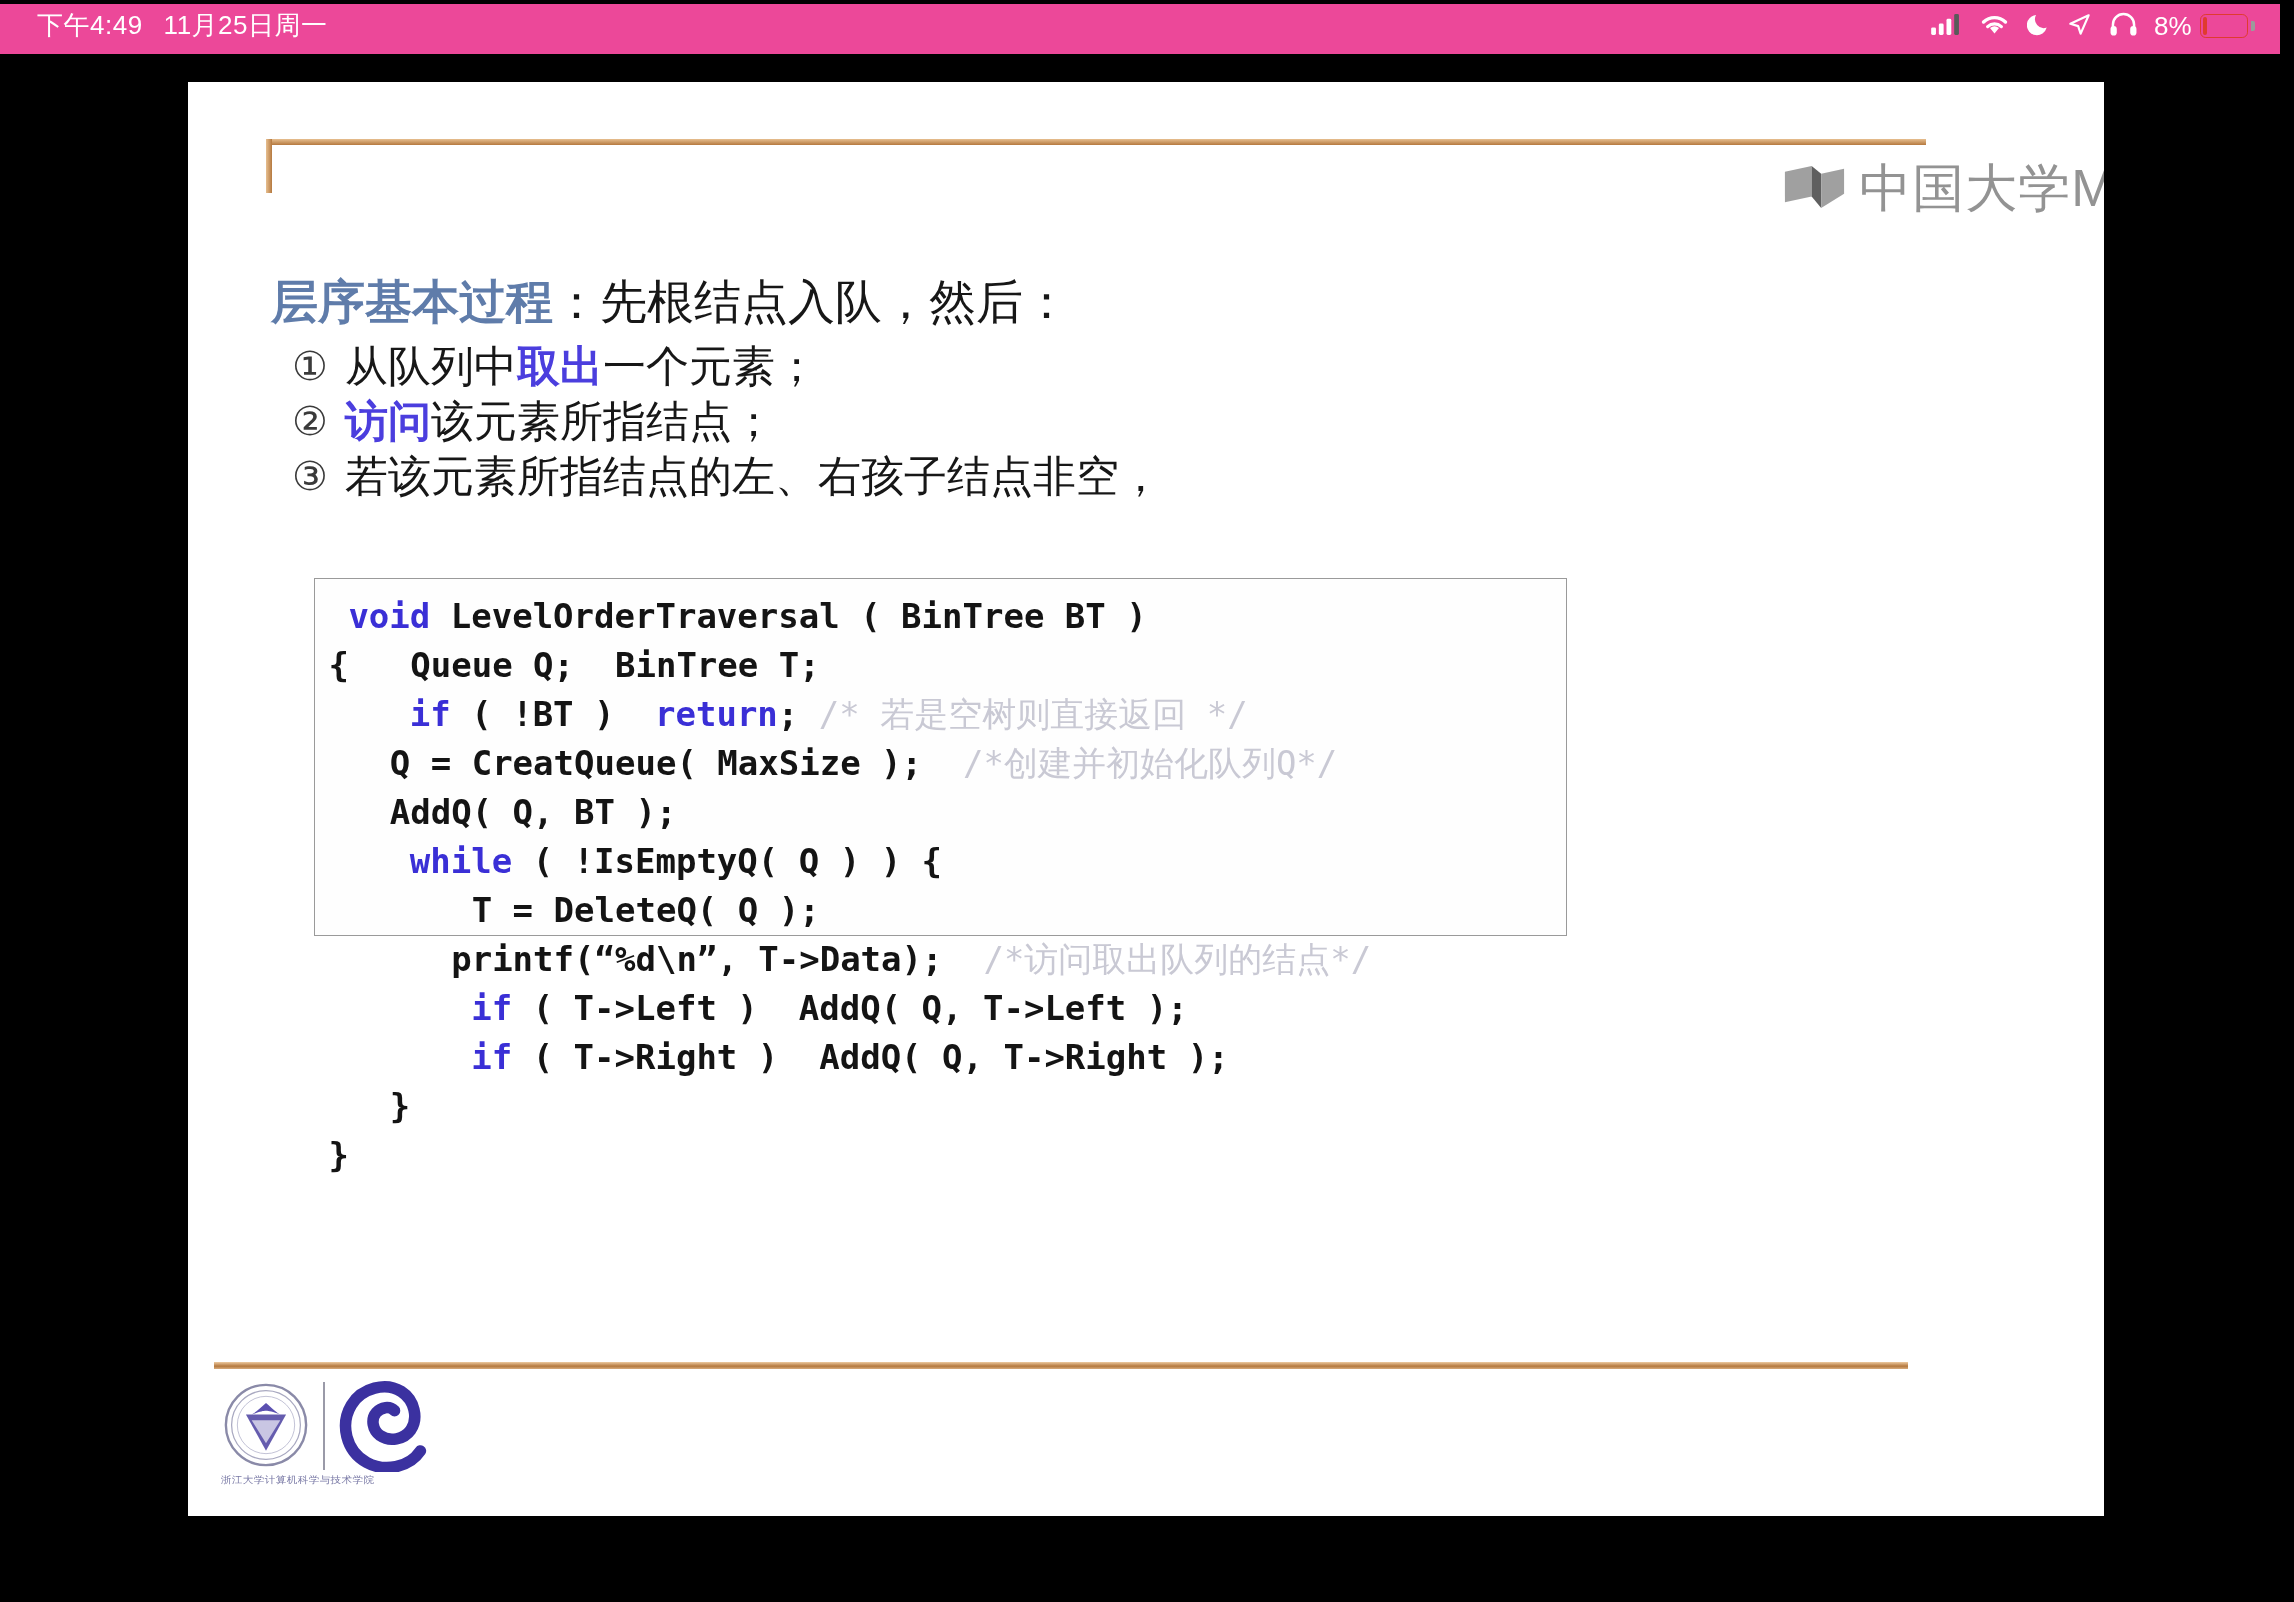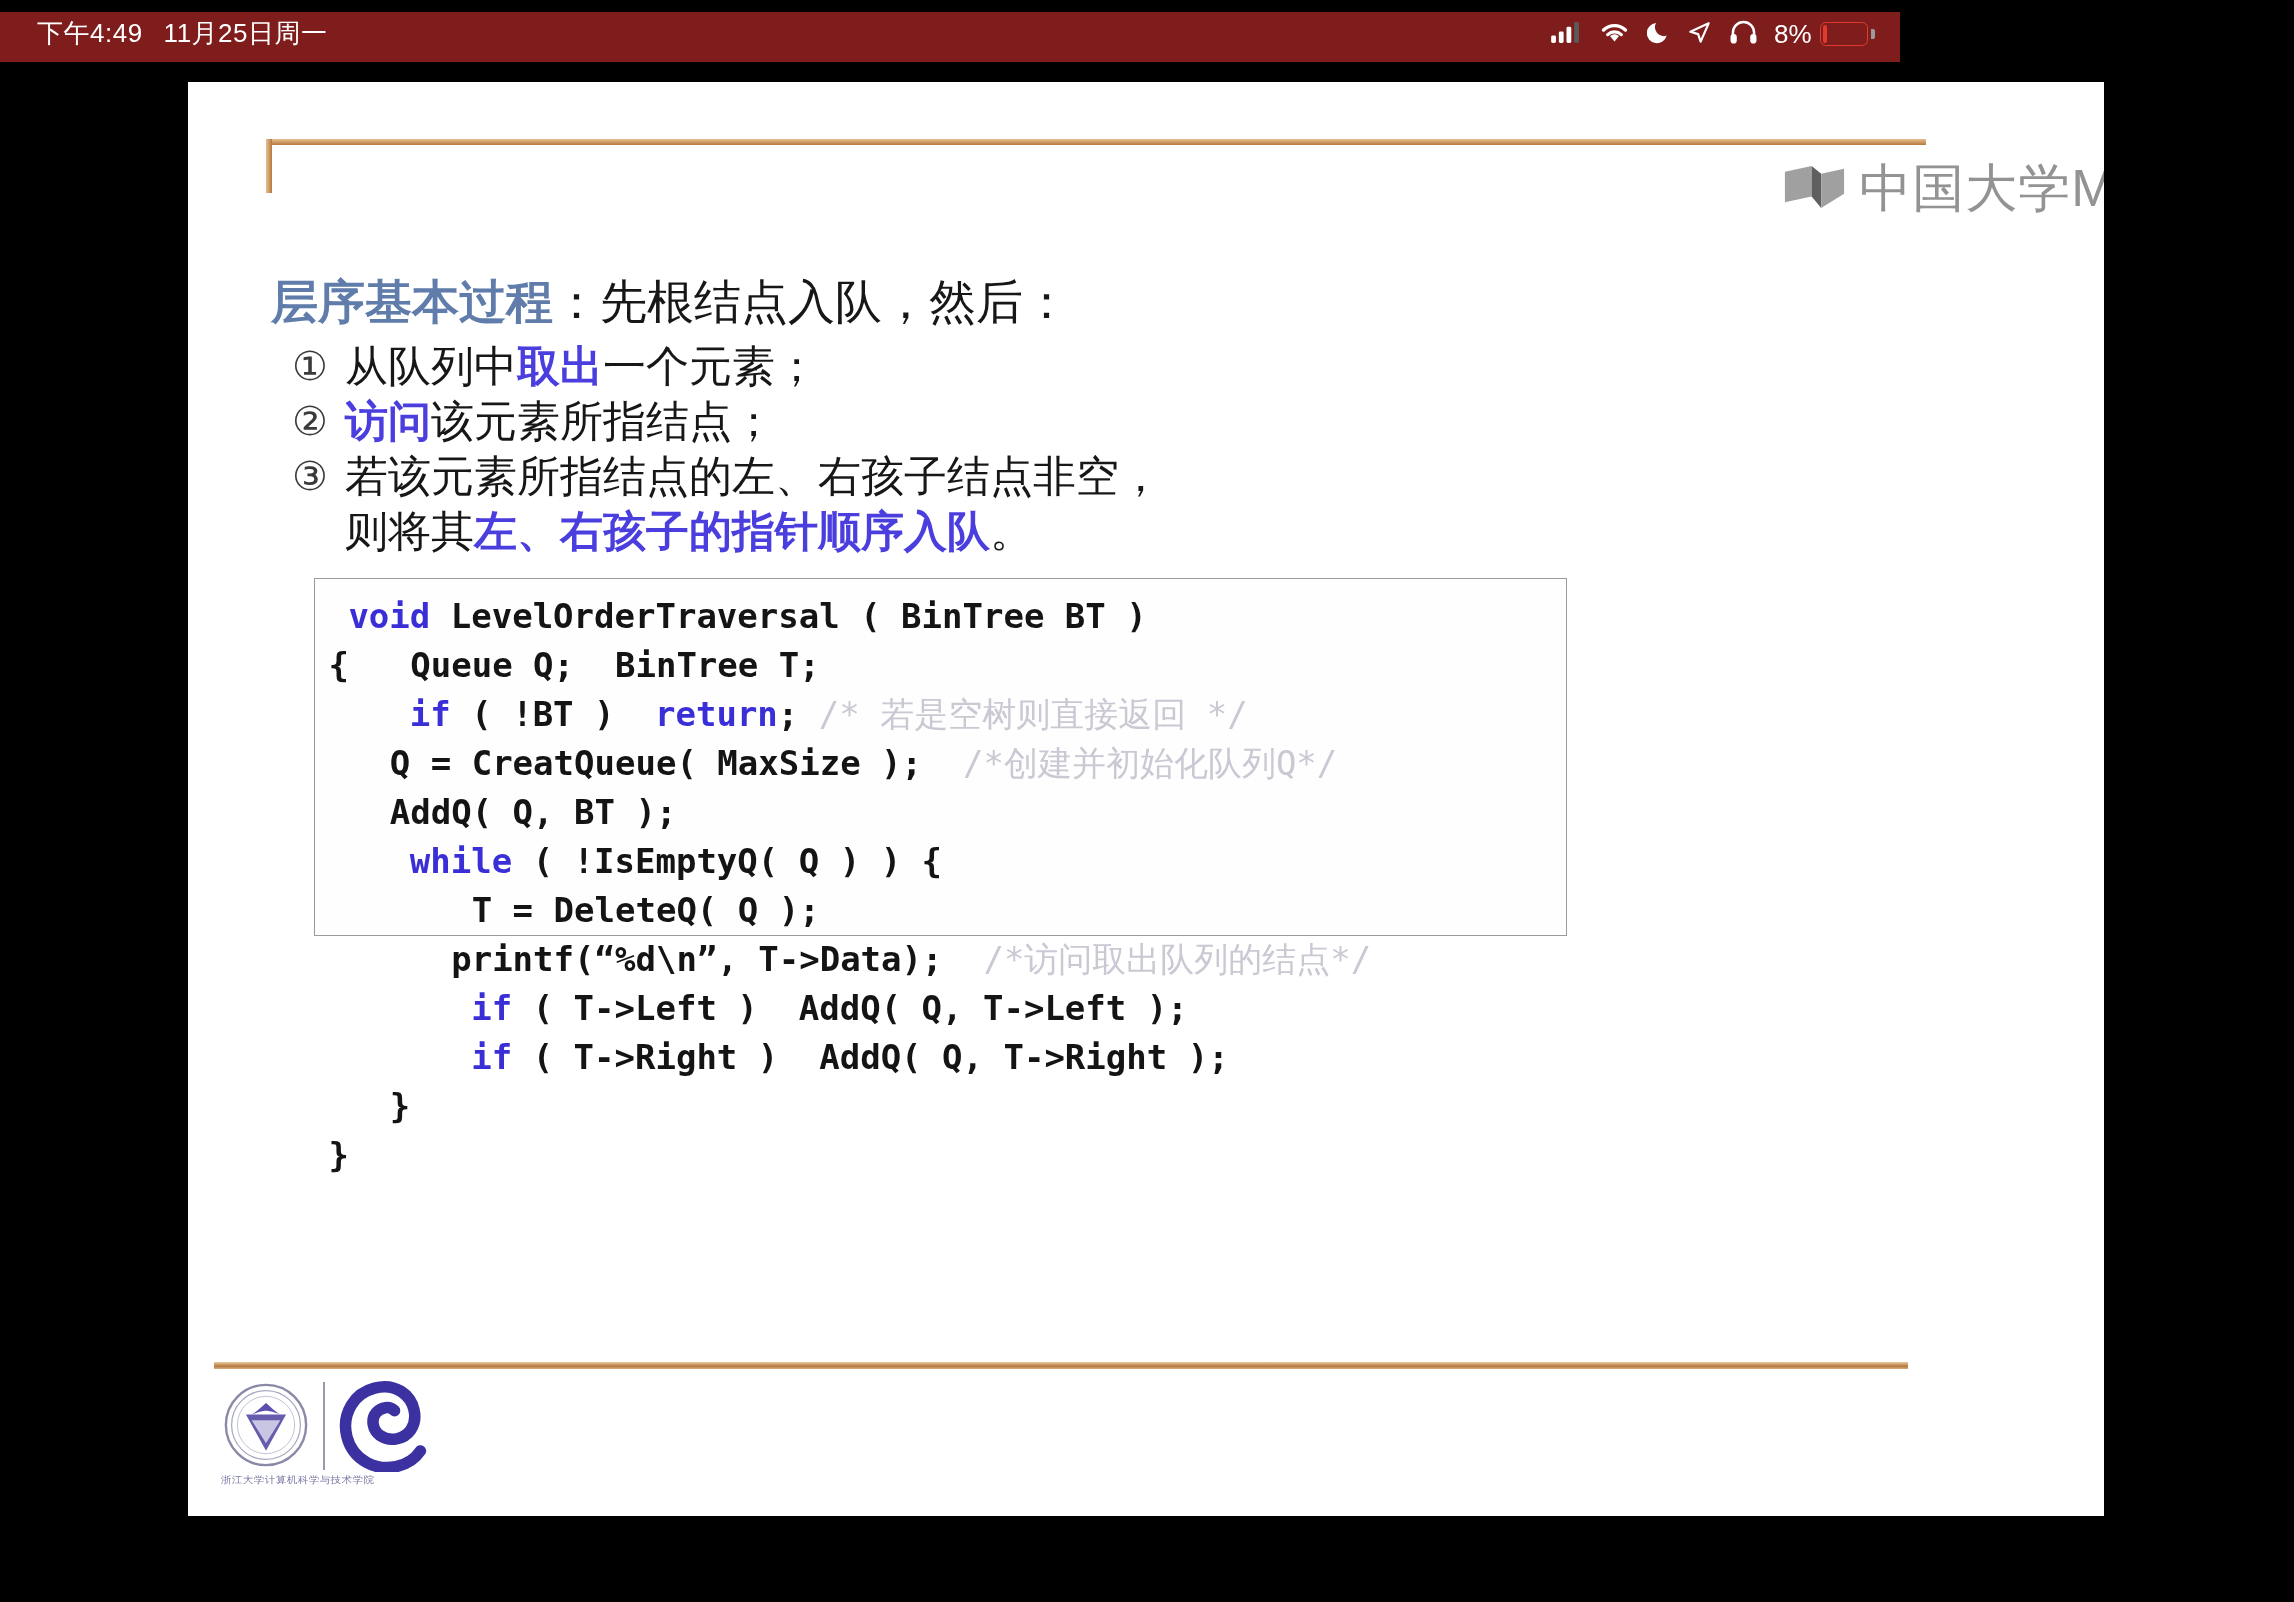--- a/index.html
+++ b/index.html
@@ -11,24 +11,24 @@
     width: 2294px;
     height: 1602px;
     overflow: hidden;
     font-family: "Liberation Sans", "DejaVu Sans", sans-serif;
     -webkit-font-smoothing: antialiased;
   }
 
   
   .status-bar {
     position: absolute;
-    left: 0; top: 12px;
-    width: 1900px;
+    left: 0; top: 4px;
+    width: 2280px;
     height: 50px;
-    background: #7f1d1d;
+    background: #ec4899;
     color: #ffffff;
   }
   .status-left {
     position: absolute;
     left: 37px; top: 3.8px;
     display: flex;
     align-items: center;
     gap: 21px;
     font-size: 26px;
     letter-spacing: 0.5px;
@@ -313,21 +313,20 @@
     <div class="step">
       <span class="step-num">②</span>
       <span class="step-body"><span class="hl">访问</span><span>该元素所指结点；</span></span>
     </div>
 
     <div class="step">
       <span class="step-num">③</span>
       <span class="step-body"><span>若该元素所指结点的左、右孩子结点非空，</span></span>
     </div>
 
-    <div class="step-cont"><span>则将其</span><span class="hl">左、右孩子的指针顺序入队</span><span>。</span></div>
 
   </div>
 
   <div class="code-box">
     <div class="code" id="code-content"><div><span class="kw">void</span><span> LevelOrderTraversal ( BinTree BT )</span></div><div><span>{   Queue Q;  BinTree T;</span></div><div><span>   </span><span class="kw">if</span><span> ( !BT ) </span><span class="kw">return</span><span>; </span><span class="cmt">/* 若是空树则直接返回 */</span></div><div><span>   Q = CreatQueue( MaxSize );  </span><span class="cmt">/*创建并初始化队列Q*/</span></div><div><span>   AddQ( Q, BT );</span></div><div><span>   </span><span class="kw">while</span><span> ( !IsEmptyQ( Q ) ) {</span></div><div><span>       T = DeleteQ( Q );</span></div><div><span>      printf(“%d\n”, T-&gt;Data);  </span><span class="cmt">/*访问取出队列的结点*/</span></div><div><span>      </span><span class="kw">if</span><span> ( T-&gt;Left )  AddQ( Q, T-&gt;Left );</span></div><div><span>      </span><span class="kw">if</span><span> ( T-&gt;Right )  AddQ( Q, T-&gt;Right );</span></div><div><span>   }</span></div><div><span>}</span></div></div>
   </div>
 
   <div class="rule-bottom"></div>
 
   <div class="footer-logos">

